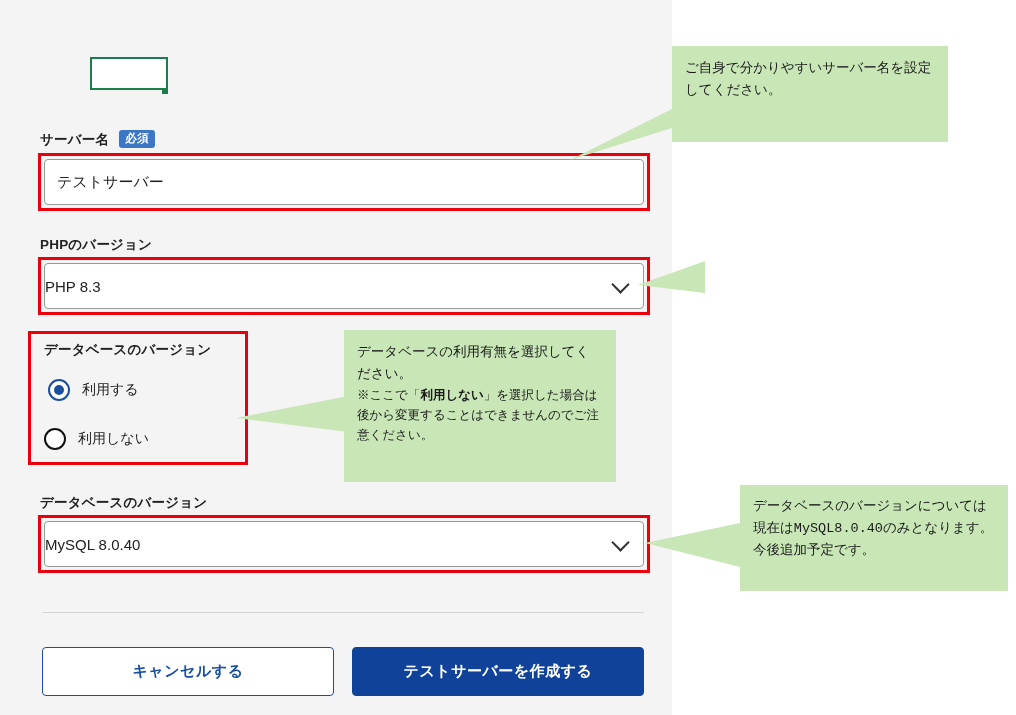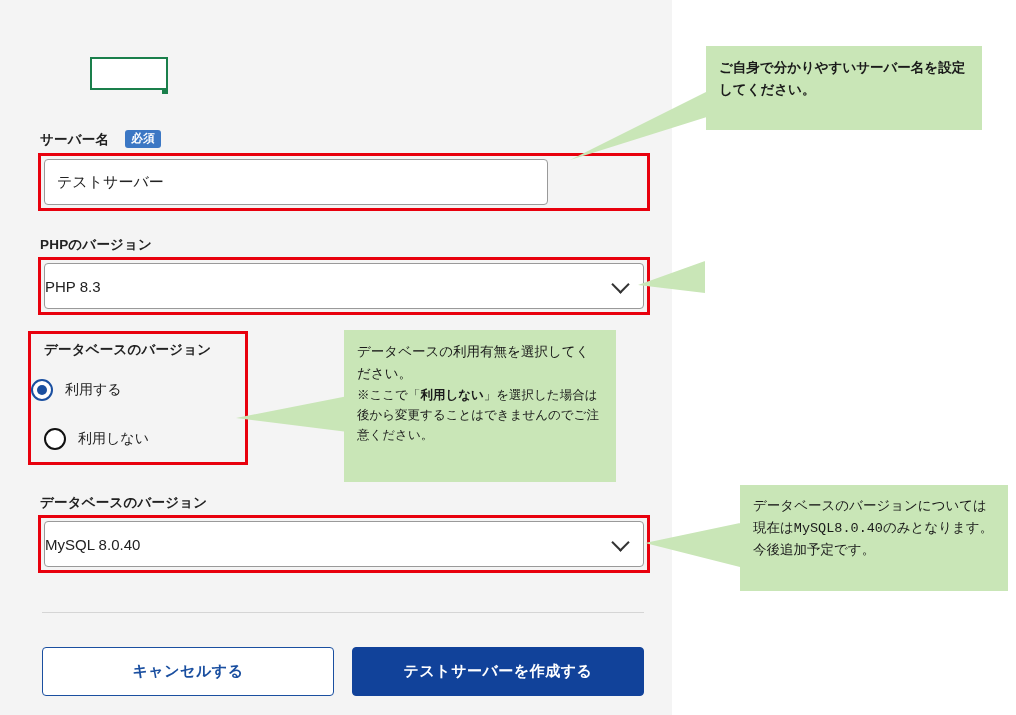--- a/index.html
+++ b/index.html
@@ -47,21 +47,21 @@
 
   .field-label {
     font-size: 13.5px;
     font-weight: bold;
     color: #222222;
     letter-spacing: .2px;
     display: inline-block;
   }
   .badge-required {
     display: inline-block;
-    margin-left: 16px;
+    margin-left: 10px;
     padding: 1px 6px 2px 6px;
     font-size: 11.5px;
     font-weight: bold;
     color: #ffffff;
     background: #3b77c4;
     border-radius: 3px;
     vertical-align: 2px;
     letter-spacing: .5px;
   }
 
@@ -72,21 +72,21 @@
     box-sizing: border-box;
     pointer-events: none;
   }
 
   
   .lbl-servername { position: absolute; left: 40px; top: 130px; }
   .input-servername {
     position: absolute;
     left: 44px;
     top: 159px;
-    width: 504px;
+    width: 600px;
     height: 46px;
     box-sizing: border-box;
     border: 1px solid #9a9a9a;
     border-radius: 4px;
     background: #ffffff;
     font-size: 15px;
     color: #222222;
     padding: 0 12px;
     font-family: "Liberation Sans", sans-serif;
   }
@@ -121,21 +121,21 @@
   .php-select { left: 44px; top: 263px; width: 600px; height: 46px; }
   .rb-php { left: 38px; top: 257px; width: 612px; height: 58px; }
   .lbl-db { position: absolute; left: 44px; top: 341px; }
   .radio-row {
     position: absolute;
     display: flex;
     align-items: center;
     font-size: 14px;
     color: #222222;
   }
-  .radio-row.r1 { left: 31px; top: 379px; align-items: center; }
+  .radio-row.r1 { left: 48px; top: 379px; align-items: center; }
   .radio-row.r2 { left: 44px; top: 428px; }
   .radio {
     width: 22px; height: 22px;
     border-radius: 50%;
     border: 2px solid #111111;
     box-sizing: border-box;
     background: #ffffff;
     position: relative;
     margin-right: 12px;
     flex: none;
@@ -199,21 +199,21 @@
     line-height: 1.62;
     padding: 11px 13px;
     box-sizing: border-box;
   }
   .callout b { font-weight: bold; }
   .callout .small {
     font-size: 12.5px;
     line-height: 1.6;
     display: block;
   }
-  .co1 { left: 706px; top: 46px; width: 276px; height: 84px; font-weight: bold; }
+  .co1 { left: 672px; top: 46px; width: 276px; height: 96px; }
   .co2 { left: 702px; top: 179px; width: 276px; height: 104px; }
   .co3 { left: 344px; top: 330px; width: 272px; height: 152px; }
   .co4 { left: 740px; top: 485px; width: 268px; height: 106px; font-family: Liberation Mono, monospace; }
 
   .pointer { position: absolute; }
 </style>
 </head>
 <body>
 
 <div id="root">

